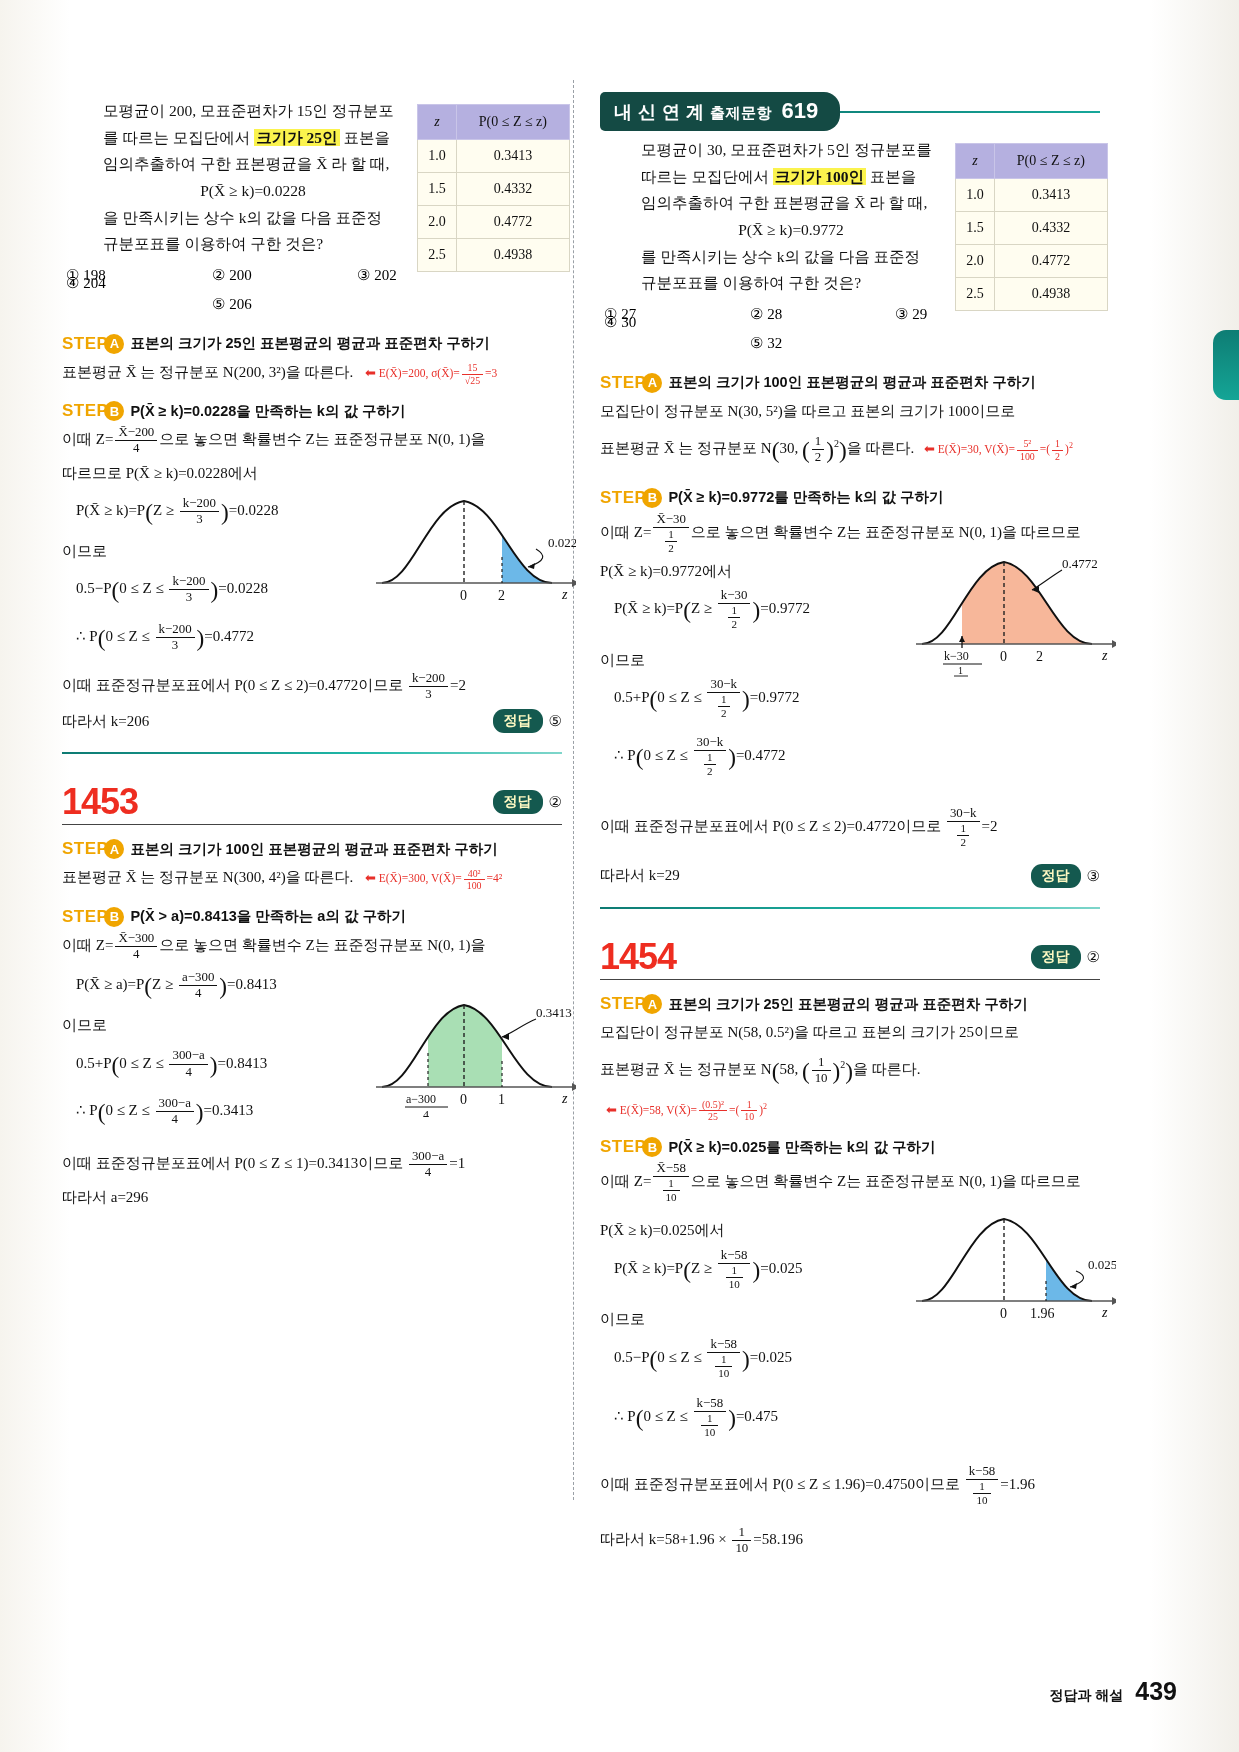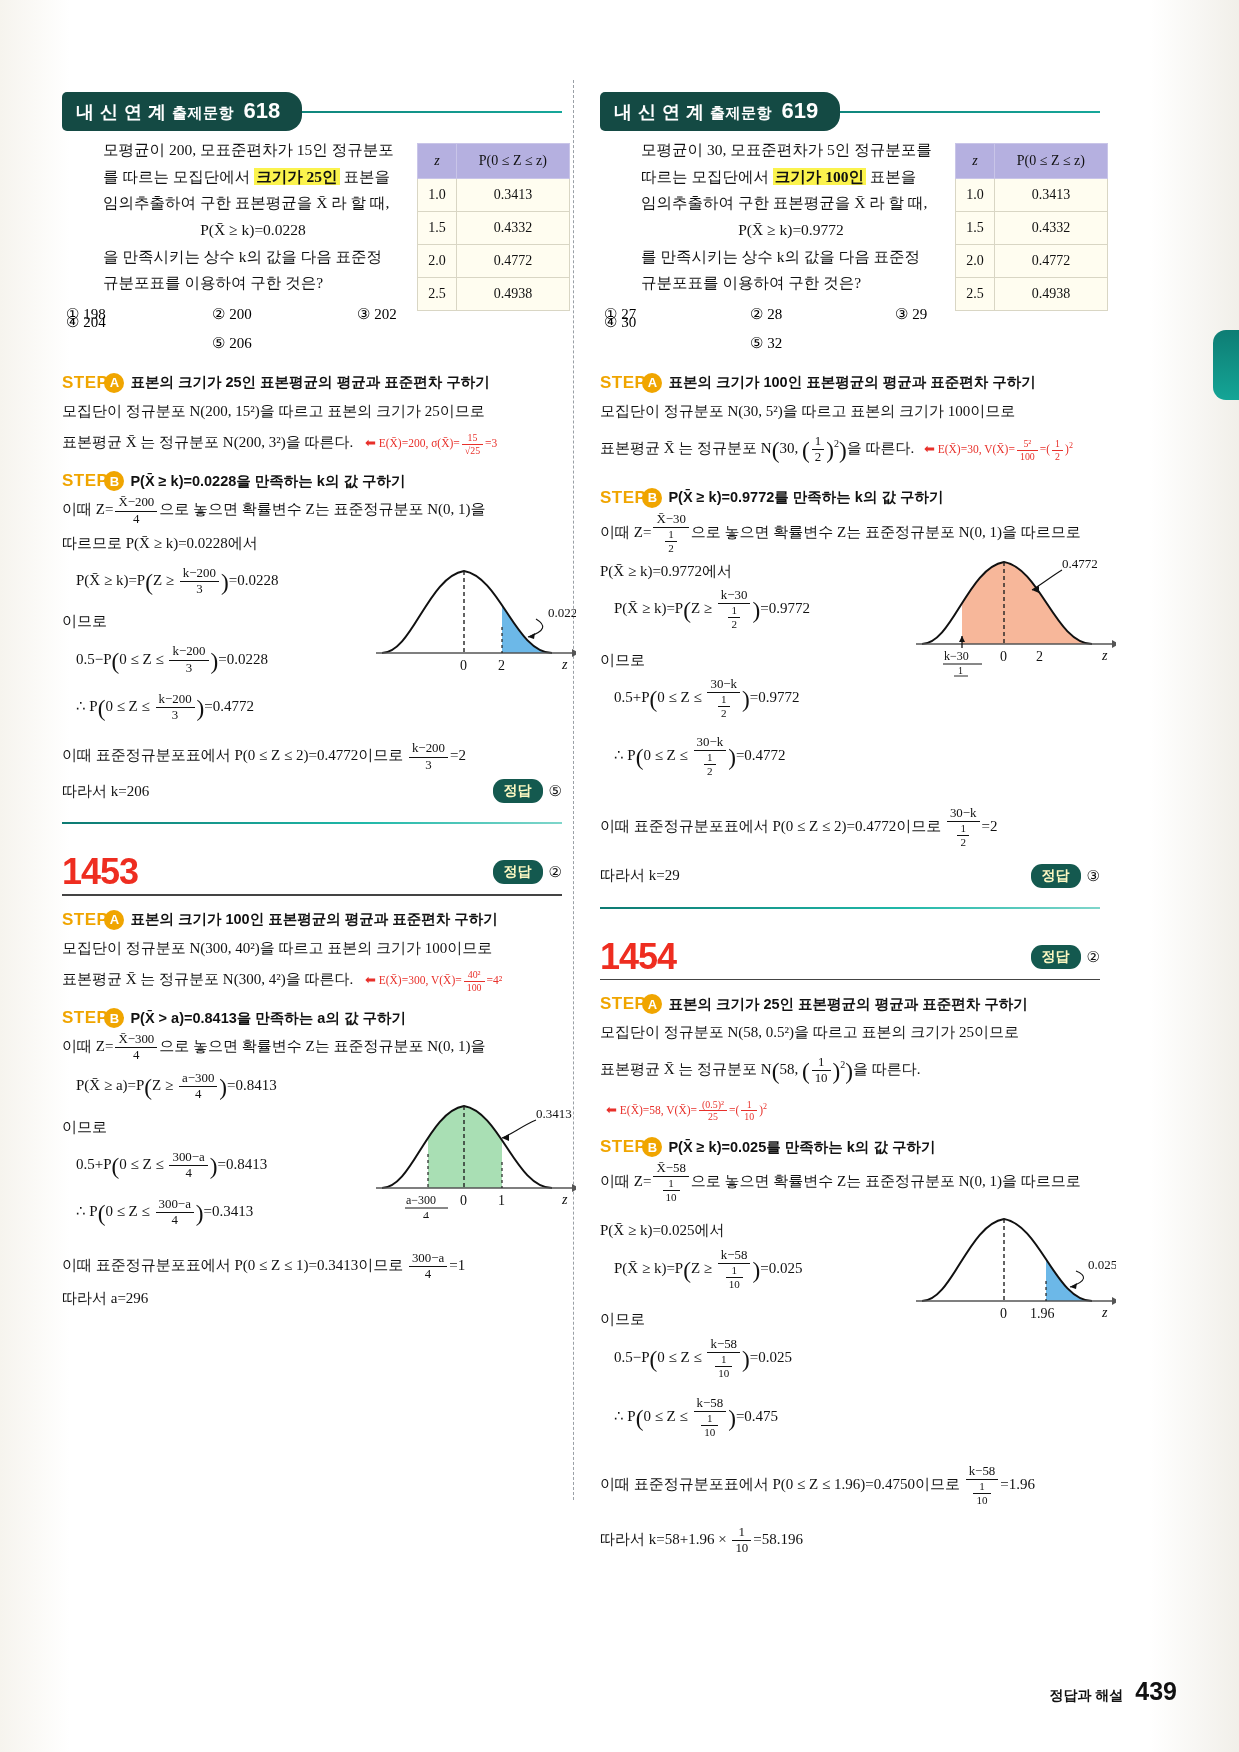--- a/index.html
+++ b/index.html
@@ -221,28 +221,20 @@
 
 <div class="page">
 
   <div class="divider"></div>
   <div class="tab-marker"></div>
 
   <div class="col col-left" style="top:92px;">
 
     <div>
 
-      <div class="naeshin-wrap">
-        <div class="naeshin-rule"></div>
-        <span class="naeshin-tag">
-          <span>내 신 연 계</span>
-          <span style="font-size:15px;">출제문항</span>
-          <span class="num">618</span>
-        </span>
-      </div>
 
       <div class="problem">
         <div class="prob-text">
           <div>모평균이 200, 모표준편차가 15인 정규분포</div>
           <div>
             <span>를 따르는 모집단에서 </span><span class="hl">크기가 25인</span><span> 표본을</span>
           </div>
           <div>임의추출하여 구한 표본평균을 X̄ 라 할 때,</div>
           <div class="centerline">P(X̄ ≥ k)=0.0228</div>
           <div>을 만족시키는 상수 k의 값을 다음 표준정</div>
@@ -281,21 +273,20 @@
         <span class="choice c3">③ 202</span>
         <span class="choice c4">④ 204</span>
         <span class="choice c5">⑤ 206</span>
       </div>
 
       <div class="step">
         <span class="step-word">STEP</span>
         <span class="step-badge">A</span>
         <span class="step-title">표본의 크기가 25인 표본평균의 평균과 표준편차 구하기</span>
       </div>
-      <div class="para">모집단이 정규분포 N(200, 15²)을 따르고 표본의 크기가 25이므로</div>
       <div class="para" style="position:relative;">
         <span>표본평균 X̄ 는 정규분포 N(200, 3²)을 따른다.</span>
         <span class="annot" style="margin-left:8px;">
           <span class="arrow">⬅</span>
           <span>E(X̄)=200, σ(X̄)=</span><span class="frac">
               <span class="num">15</span>
               <span class="den">√25</span>
             </span><span>=3</span>
         </span>
       </div>
@@ -383,21 +374,20 @@
           <span class="val">②</span>
         </span>
       </div>
       <div class="thin-rule"></div>
 
       <div class="step">
         <span class="step-word">STEP</span>
         <span class="step-badge">A</span>
         <span class="step-title">표본의 크기가 100인 표본평균의 평균과 표준편차 구하기</span>
       </div>
-      <div class="para">모집단이 정규분포 N(300, 40²)을 따르고 표본의 크기가 100이므로</div>
       <div class="para">
         <span>표본평균 X̄ 는 정규분포 N(300, 4²)을 따른다.</span>
         <span class="annot" style="margin-left:8px;">
           <span class="arrow">⬅</span>
           <span>E(X̄)=300, V(X̄)=</span><span class="frac">
               <span class="num">40²</span>
               <span class="den">100</span>
             </span><span>=4²</span>
         </span>
       </div>

